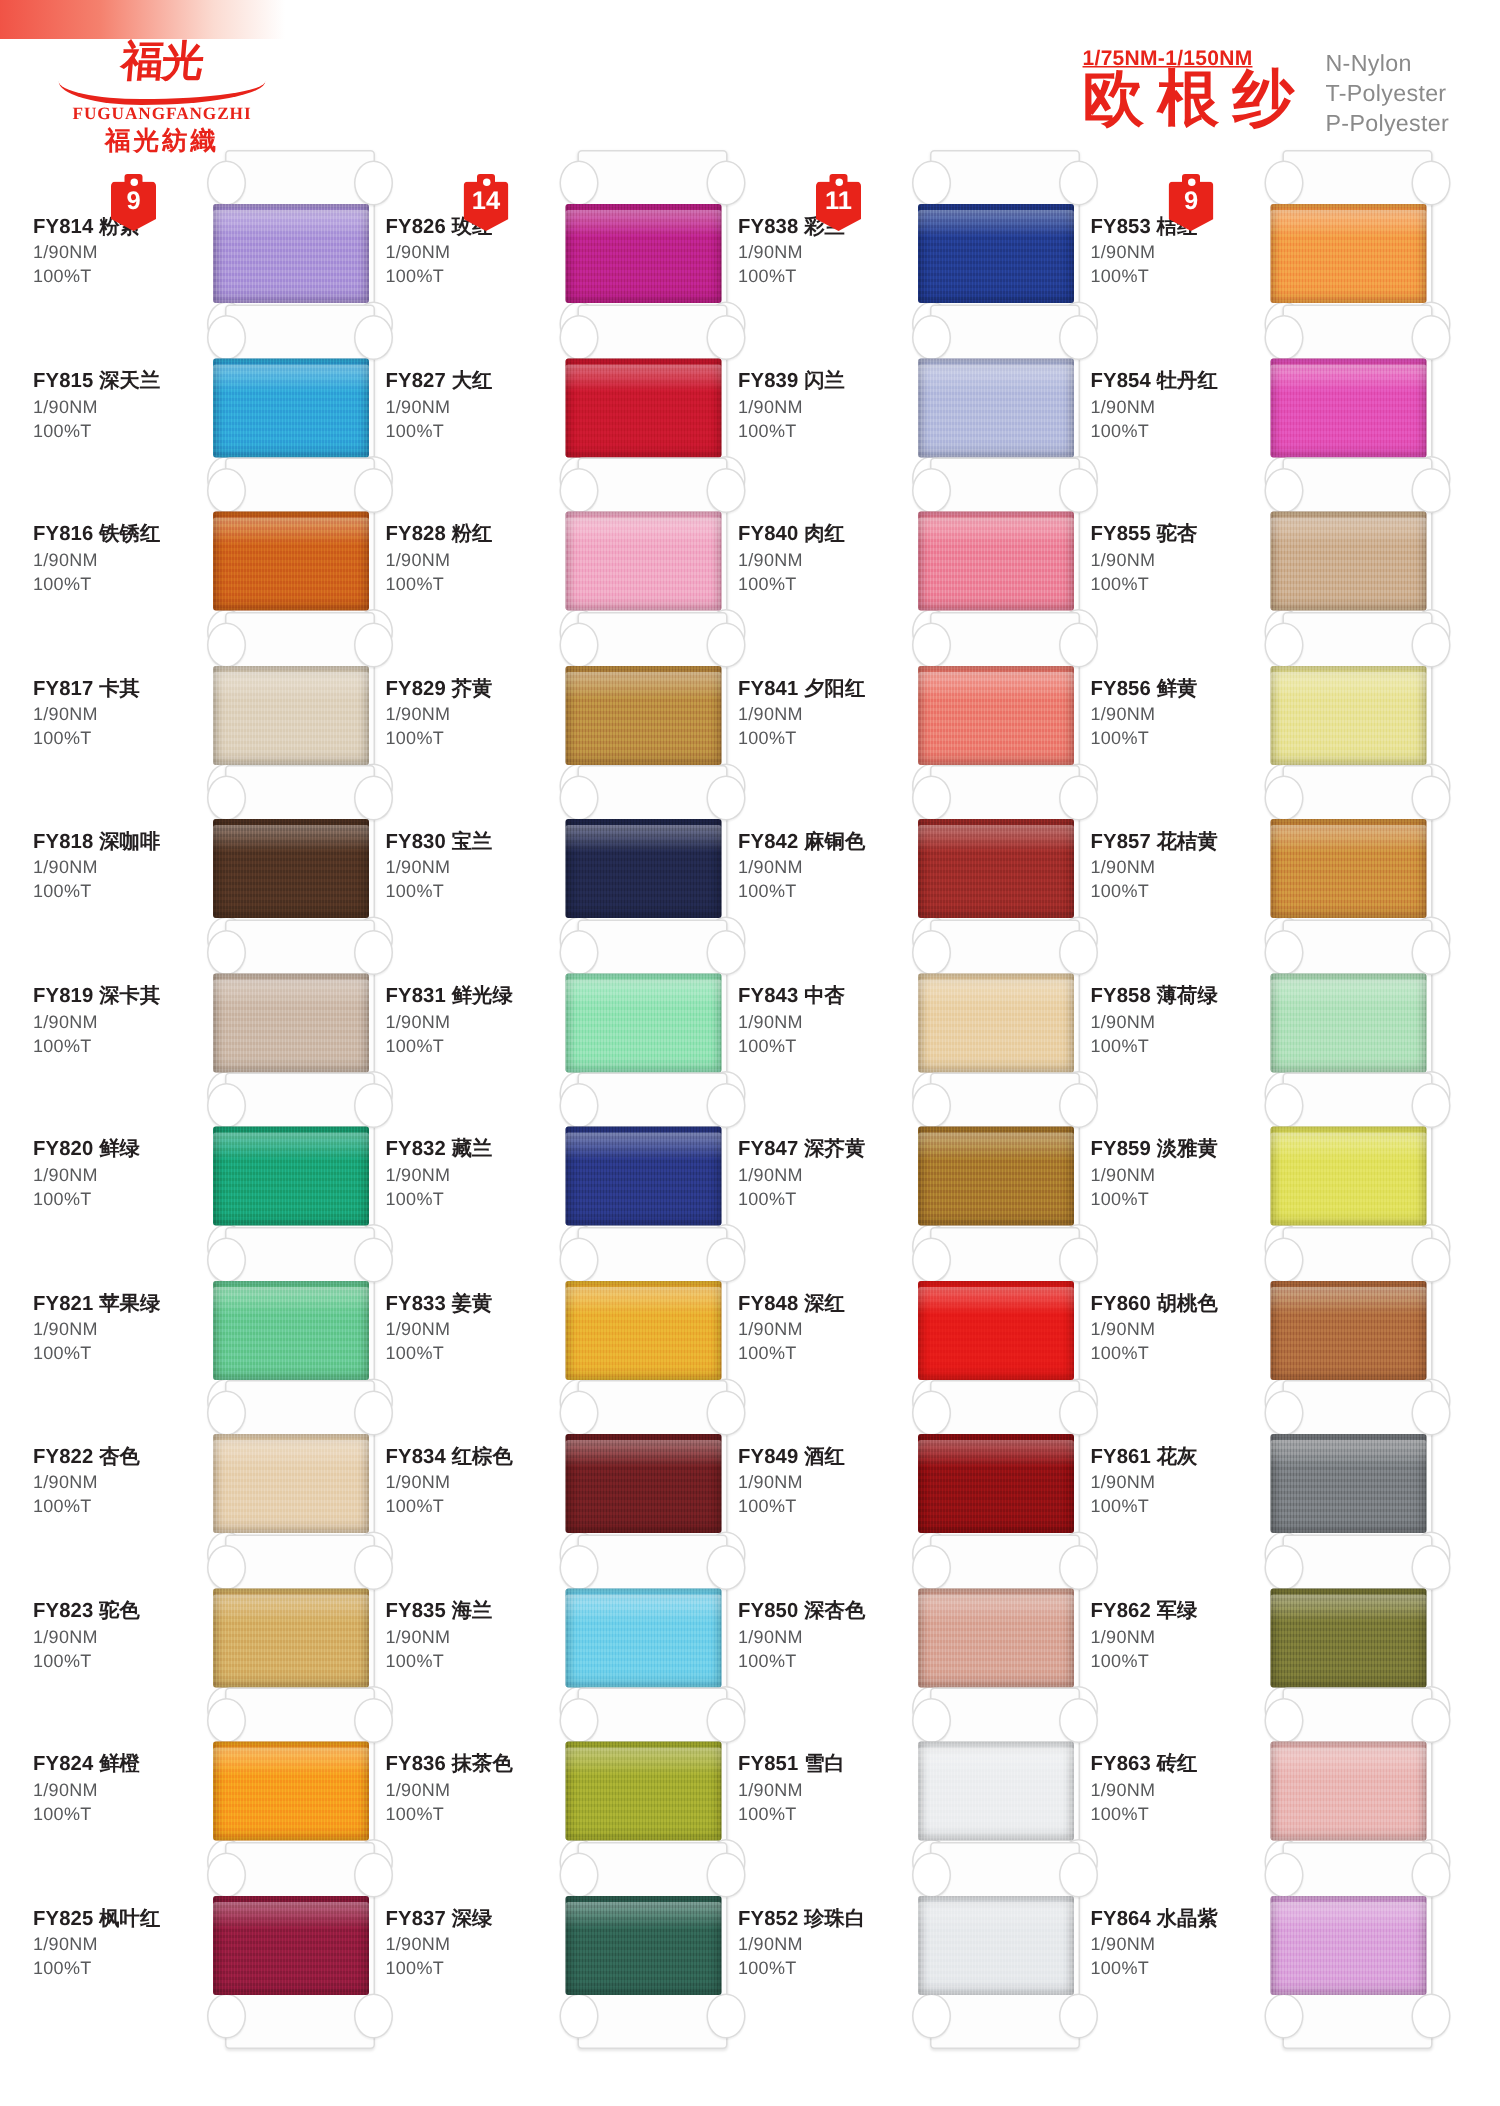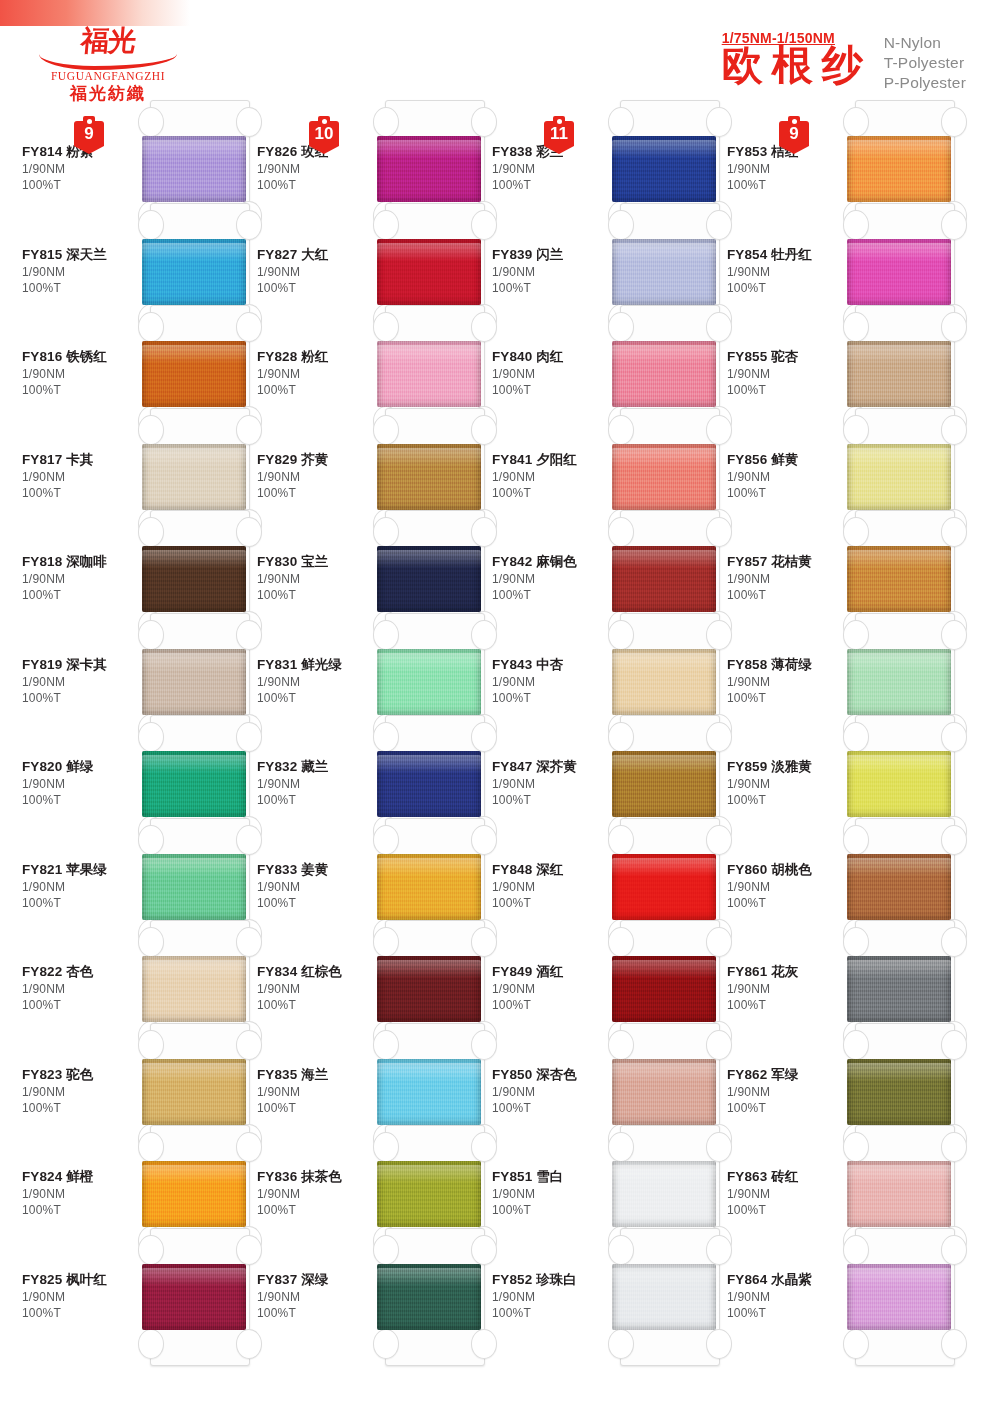--- a/index.html
+++ b/index.html
@@ -29,21 +29,21 @@
     color: #e8231a; font-size: 28px; font-weight: 700; letter-spacing: -1px;
     line-height: 34px; text-align: center; white-space: nowrap;
     transform: skewX(-5deg);
   }
   .logo-swoosh {
     position: absolute; left: 6px; top: 30px; width: 138px; height: 16px;
     border-bottom: 4px solid #e8231a;
     border-radius: 0 0 60% 40%/0 0 100% 100%;
   }
   .logo-latin {
-    margin-top: 2px; color: #e8231a; font-size: 11.5px; font-weight: 400;
+    margin-top: 2px; color: #e8231a; font-size: 11.5px; font-weight: 700;
     letter-spacing: .6px; font-family: "Liberation Serif", serif; white-space: nowrap;
   }
   .logo-cn-bot {
     margin-top: 0; color: #e8231a; font-size: 17px; font-weight: 700;
     letter-spacing: 2px; font-family: "DejaVu Sans", sans-serif; white-space: nowrap;
   }
 
   .header-right { position: absolute; right: 34px; top: 30px; display: flex; align-items: flex-start; gap: 12px; }
   .hr-left { text-align: left; }
   .spec-line {
@@ -382,21 +382,21 @@
               <div class="notch r b"></div>
             </div>
             <div class="yarn" title="FY825 枫叶红" style="background: rgb(142, 27, 60);"></div>
           </div>
         </div>
       </div>
       <div class="col">
         <div class="badge">
           <div class="clip"></div>
           <div class="tag">
-            <span>10</span>
+            <span>14</span>
           </div>
           <div class="hole"></div>
         </div>
         <div class="cell">
           <div class="cell-label">
             <div class="code"><span>FY826</span> <span class="cn">玫红</span></div>
             <div class="sub">1/90NM</div>
             <div class="sub">100%T</div>
           </div>
           <div class="bobbin">

